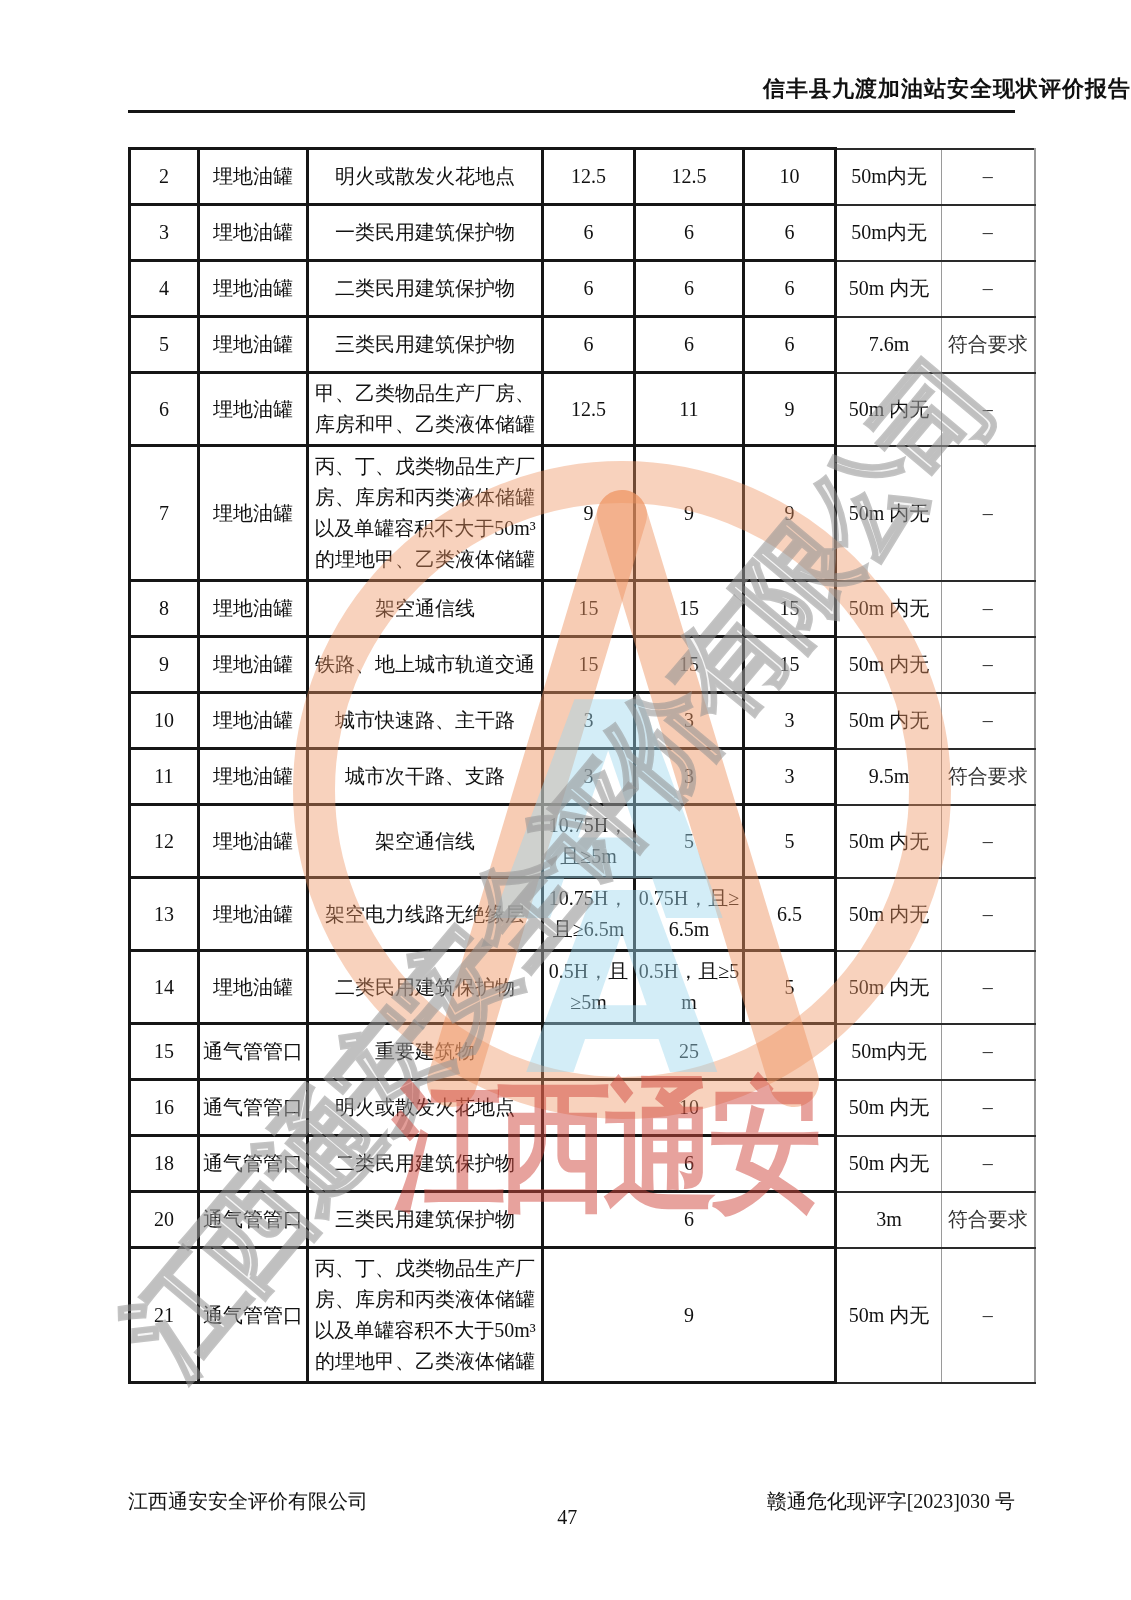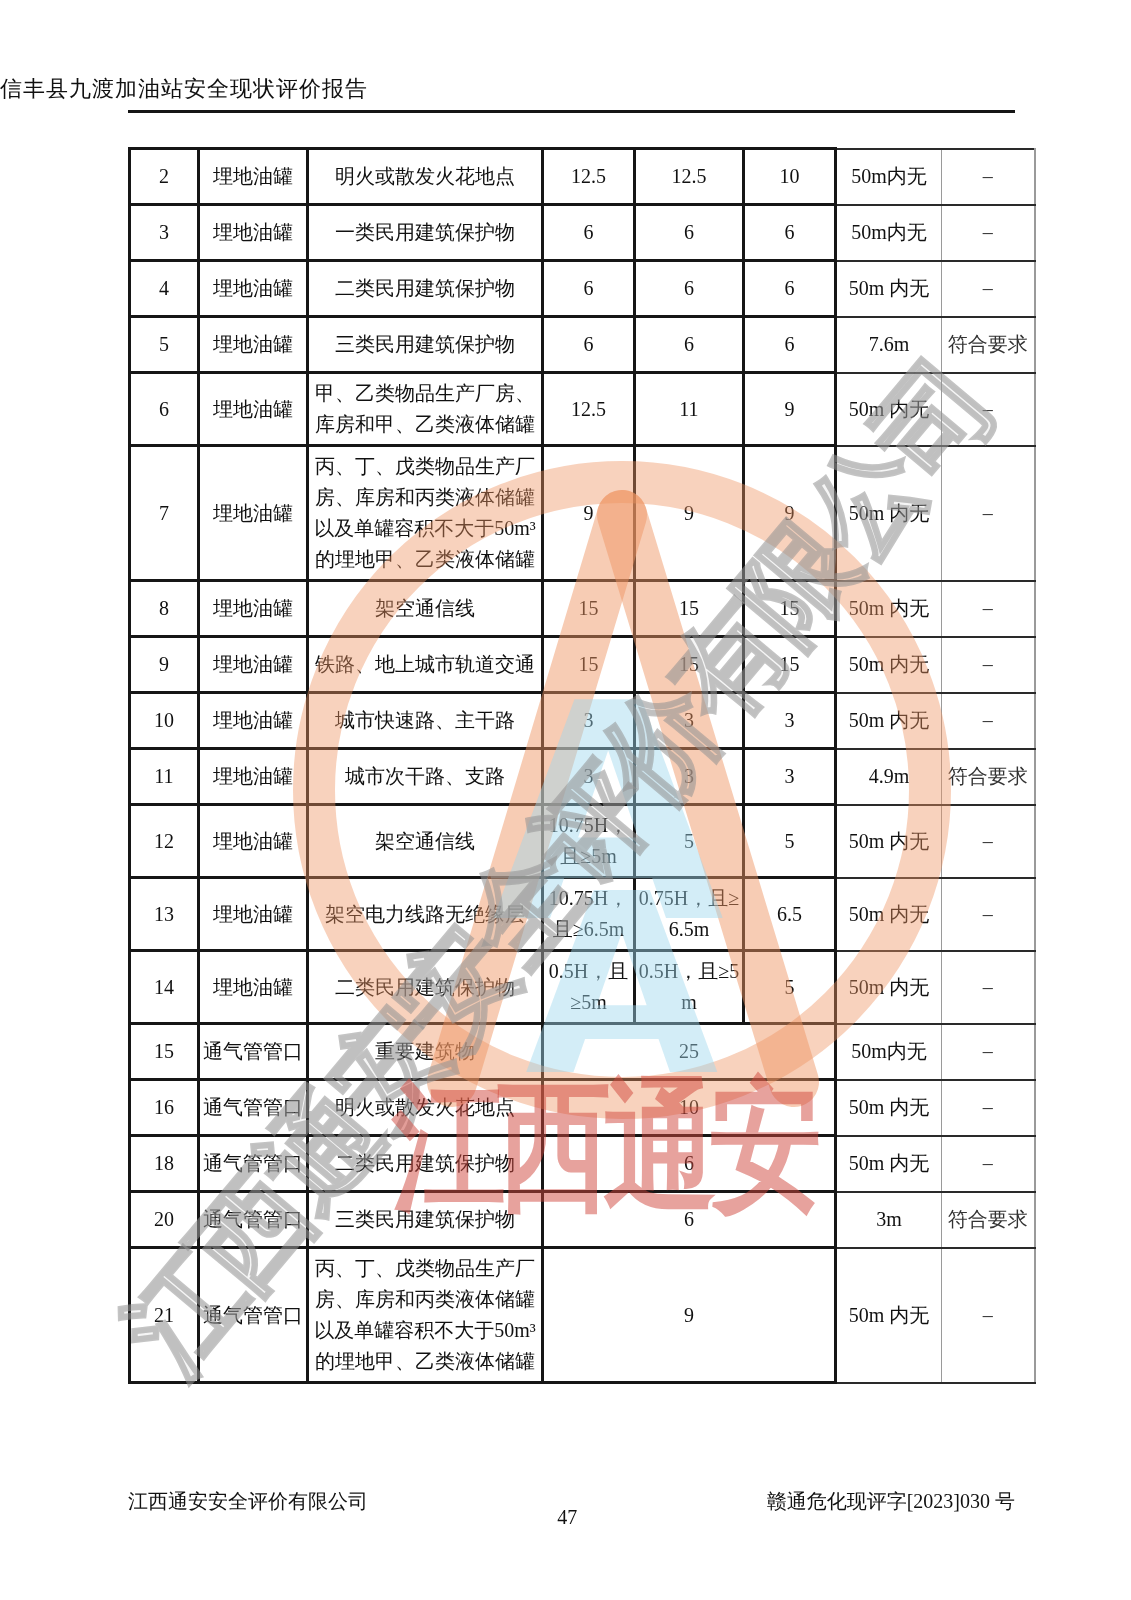--- a/index.html
+++ b/index.html
@@ -3,21 +3,21 @@
 <meta charset="utf-8">
 <style>
   html,body { margin:0; padding:0; background:#e8e8e8; }
   .page {
     position:relative; width:1131px; height:1600px; margin:0 auto;
     background:#ffffff; overflow:hidden;
     font-family:"Liberation Serif","DejaVu Serif",serif; color:#111;
   }
   .title {
     position:absolute; top:74px; left:0; width:100%;
-    text-align:left; font-size:22px; letter-spacing:1px; font-weight:normal;
+    text-align:right; font-size:22px; letter-spacing:1px; font-weight:bold;
   }
   .rule {
     position:absolute; top:110px; left:128px; width:887px; height:3px; background:#151515;
   }
   table.main {
     position:absolute; left:128px; top:147px; width:905px;
     border-collapse:collapse; table-layout:fixed;
   }
   table.main td {
     border:3px solid #161616; text-align:center; vertical-align:middle;
@@ -174,21 +174,21 @@
           <td class="c7">50m 内无</td>
           <td class="c8">–</td>
         </tr>
         <tr>
           <td>11</td>
           <td>埋地油罐</td>
           <td>城市次干路、支路</td>
           <td>3</td>
           <td>3</td>
           <td>3</td>
-          <td class="c7">4.9m</td>
+          <td class="c7">9.5m</td>
           <td class="c8">符合要求</td>
         </tr>
         <tr>
           <td>12</td>
           <td>埋地油罐</td>
           <td>架空通信线</td>
           <td>10.75H，且≥5m</td>
           <td>5</td>
           <td>5</td>
           <td class="c7">50m 内无</td>

